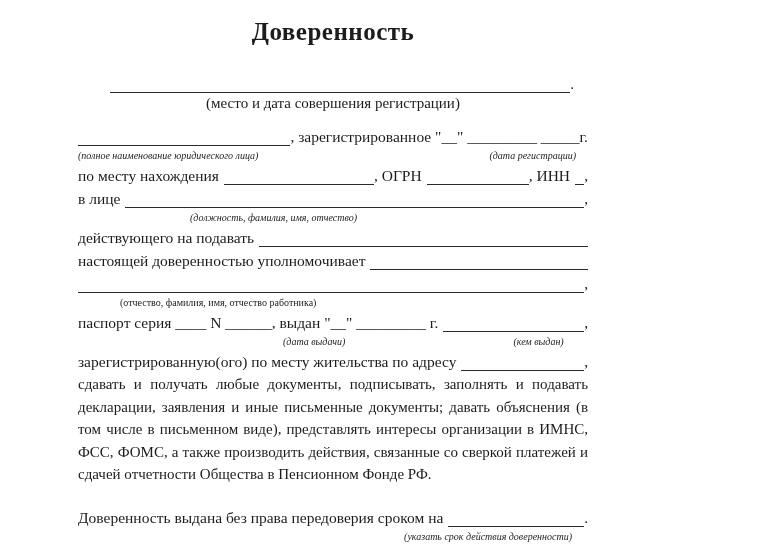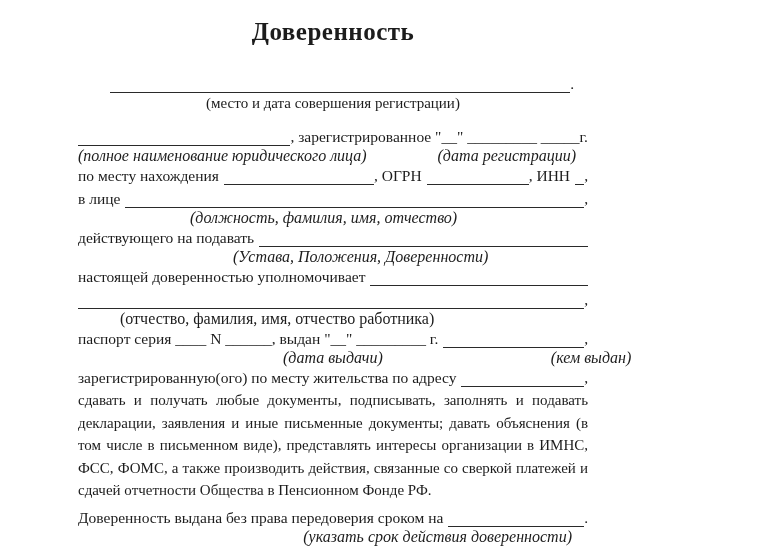--- a/index.html
+++ b/index.html
@@ -39,21 +39,21 @@
     white-space: pre;
   }
   .blank {
     border-bottom: 1px solid #2a2a2a;
     height: 16px;
     margin-bottom: 2px;
   }
   .grow { flex: 1 1 auto; }
   .t + .blank { margin-left: 5px; }
   .cap {
-    font-size: 16px;
+    font-size: 10px;
     height: 16px;
     line-height: 15px;
     white-space: pre;
   }
   .cap.i { font-style: italic; }
   .cap.center { text-align: center; }
   .top-line {
     margin-top: 26px;
     margin-left: 32px;
     margin-right: 14px;
@@ -76,21 +76,21 @@
   .ml42  { margin-left: 42px; }
   .passport-caps { display: flex; }
   .passport-caps .c1 { margin-left: 205px; }
   .passport-caps .c2 { margin-left: 168px; }
   .para {
     margin: 0 0 4px 0;
     font-size: 15px;
     line-height: 22.5px;
     text-align: justify;
   }
-  .term-line { margin-top: 4px; }
+  .term-line { margin-top: 20px; }
   .term-cap {
     text-align: right;
     padding-right: 16px;
   }
 </style>
 </head>
 <body>
 
 <div class="page">
 
@@ -114,21 +114,20 @@
   </div>
 
   <div class="fline">
     <span class="t">в лице</span><span class="blank grow"></span><span class="t">,</span>
   </div>
   <div class="cap i ml112">(должность, фамилия, имя, отчество)</div>
 
   <div class="fline">
     <span class="t">действующего на подавать</span><span class="blank grow"></span>
   </div>
-  <div class="cap i ml155">(Устава, Положения, Доверенности)</div>
 
   <div class="fline">
     <span class="t">настоящей доверенностью уполномочивает</span><span class="blank grow"></span>
   </div>
   <div class="fline">
     <span class="blank grow"></span><span class="t">,</span>
   </div>
   <div class="cap ml42">(отчество, фамилия, имя, отчество работника)</div>
 
   <div class="fline">

